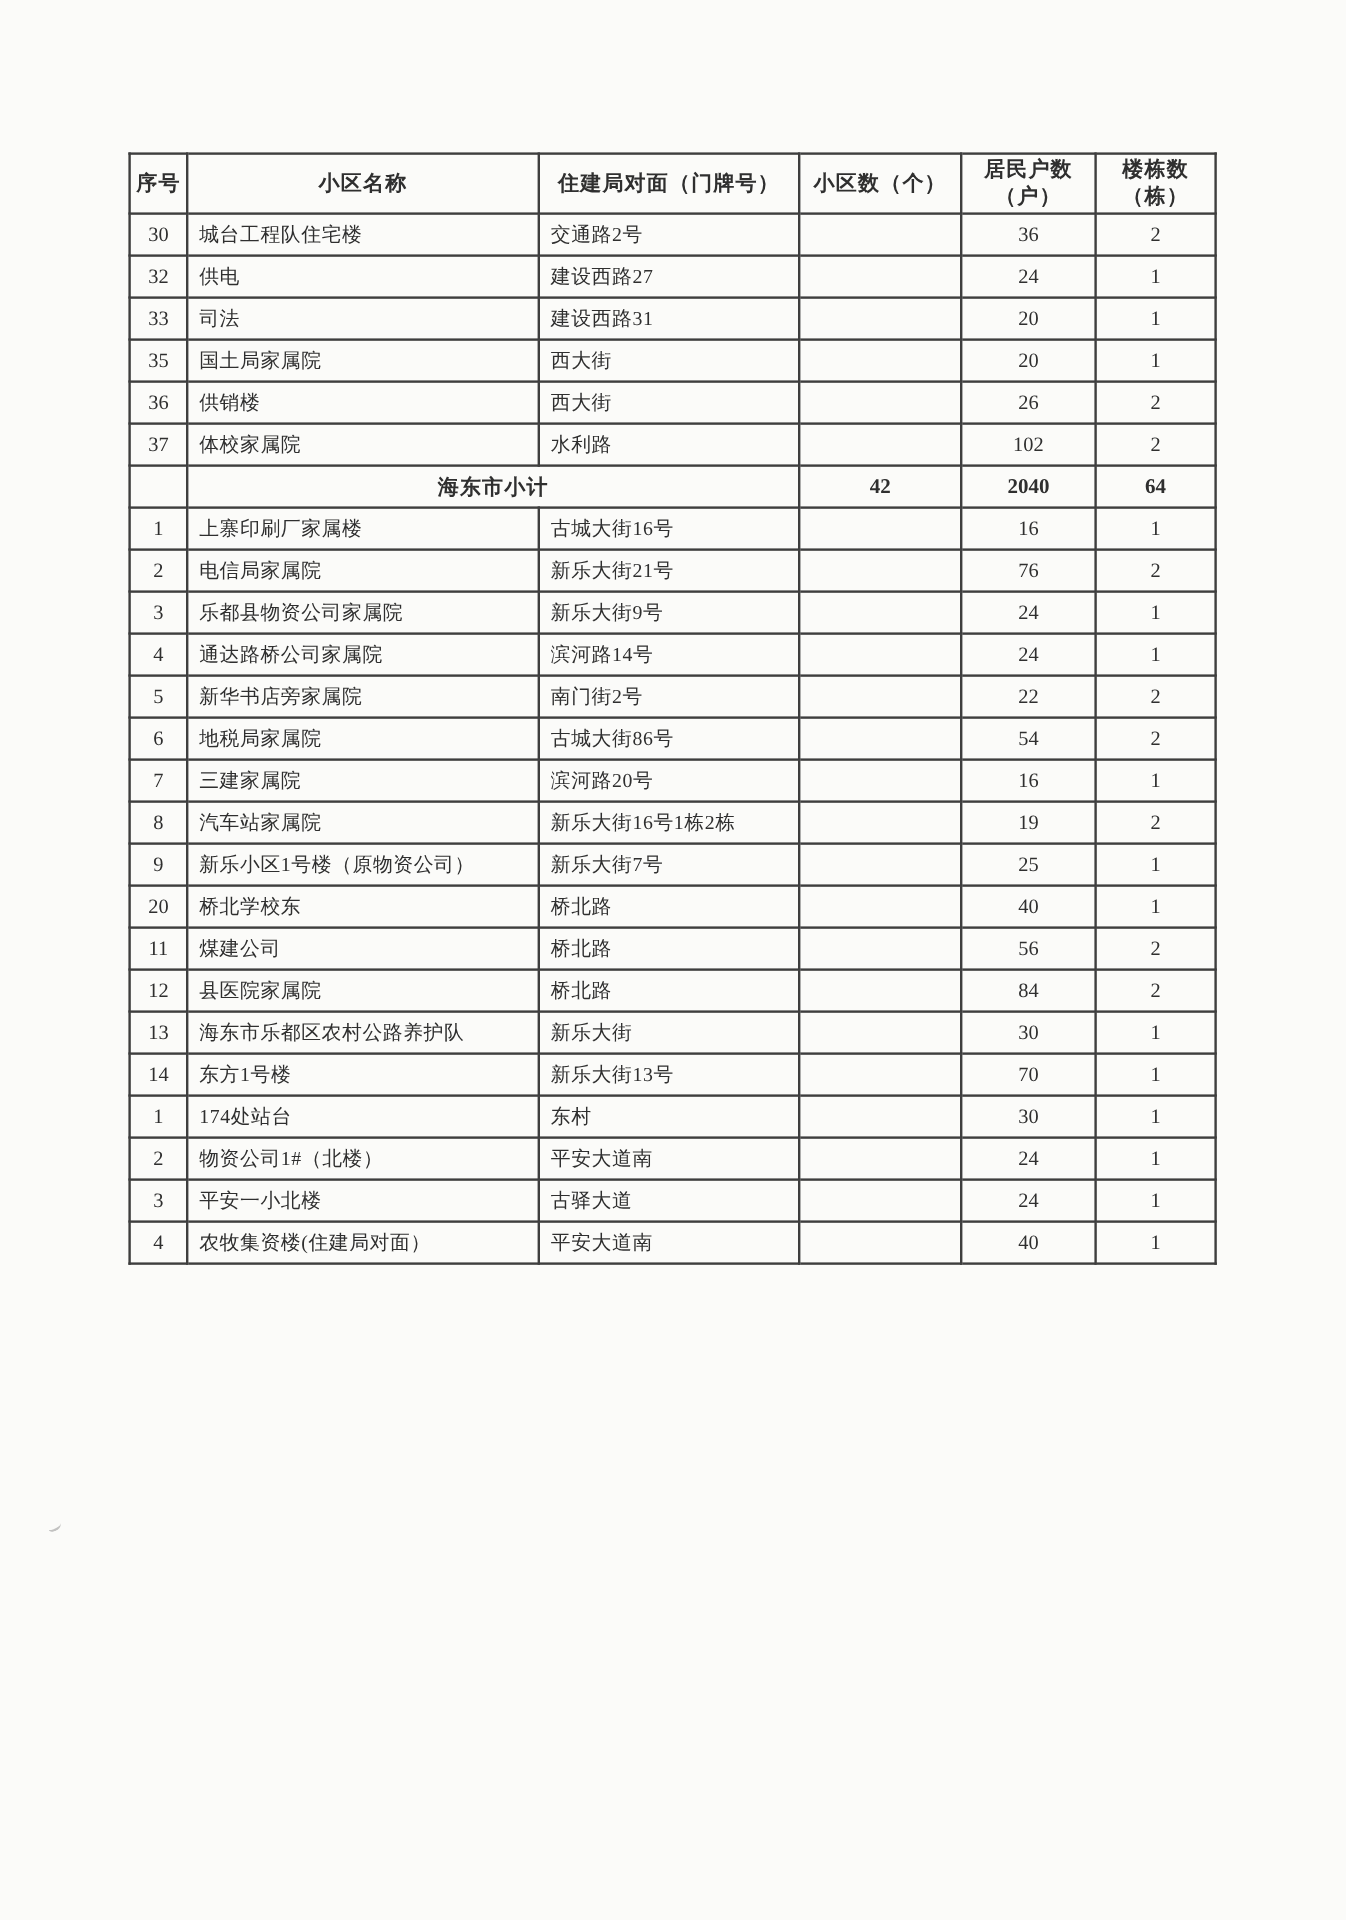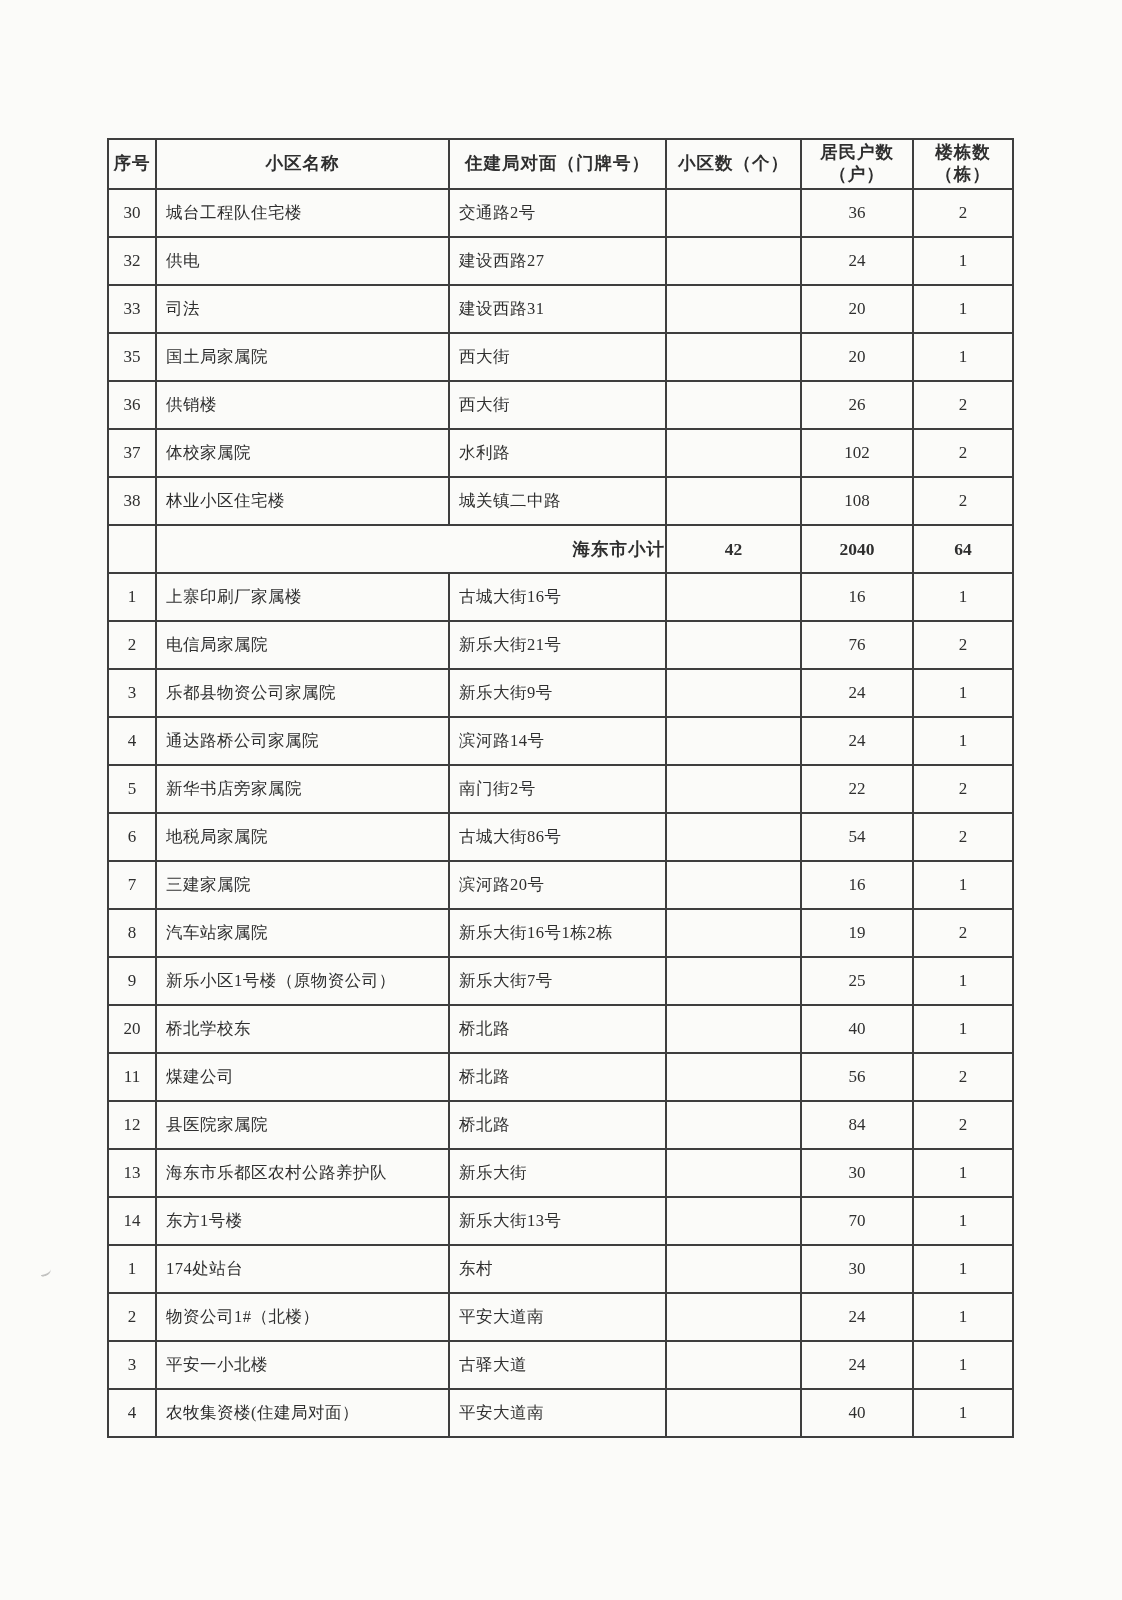--- a/index.html
+++ b/index.html
@@ -10,56 +10,56 @@
     height: 1600px;
     margin: 0 auto;
     background: #fbfbf9;
     font-family: "Liberation Serif", "DejaVu Serif", serif;
     color: #2f2f2f;
     overflow: hidden;
   }
   table.community-table {
     position: absolute;
     left: 107px;
-    top: 138px;
+    top: 127px;
     width: 905px;
     border-collapse: collapse;
     table-layout: fixed;
   }
   .community-table th,
   .community-table td {
     border: 2px solid #3e3e3e;
     vertical-align: middle;
     text-align: center;
     font-size: 17px;
     color: #2f2f2f;
     overflow: hidden;
     white-space: nowrap;
   }
   .community-table thead tr { height: 50px; }
-  .community-table tbody tr { height: 48px; margin-top: 35px; }
+  .community-table tbody tr { height: 35px; margin-top: 35px; }
   .community-table th {
     font-weight: 700;
     font-size: 17.5px;
     letter-spacing: 1px;
     line-height: 1.25;
   }
   .community-table td.name-cell,
   .community-table td.address-cell {
     text-align: left;
     padding-left: 9px;
     font-size: 16.5px;
     letter-spacing: 0.5px;
   }
   .community-table tr.summary td {
     font-weight: 700;
     font-size: 17.5px;
   }
   .community-table tr.summary td.section-label-cell {
-    text-align: right;
+    text-align: center;
     letter-spacing: 1px;
     font-family: Liberation Mono, monospace;
   }
   .scan-smudge {
     position: absolute;
     left: 40px;
     top: 1268px;
     width: 11px;
     height: 8px;
     border-bottom: 2px solid rgba(125,125,125,0.45);
@@ -147,28 +147,20 @@
           <td>2</td>
         </tr>
         <tr>
           <td>37</td>
           <td class="name-cell">体校家属院</td>
           <td class="address-cell">水利路</td>
           <td></td>
           <td>102</td>
           <td>2</td>
         </tr>
-        <tr>
-          <td>38</td>
-          <td class="name-cell">林业小区住宅楼</td>
-          <td class="address-cell">城关镇二中路</td>
-          <td></td>
-          <td>108</td>
-          <td>2</td>
-        </tr>
         <tr class="summary">
           <td></td>
           <td class="section-label-cell" colspan="2">海东市小计</td>
           <td>42</td>
           <td>2040</td>
           <td>64</td>
         </tr>
         <tr>
           <td>1</td>
           <td class="name-cell">上寨印刷厂家属楼</td>

